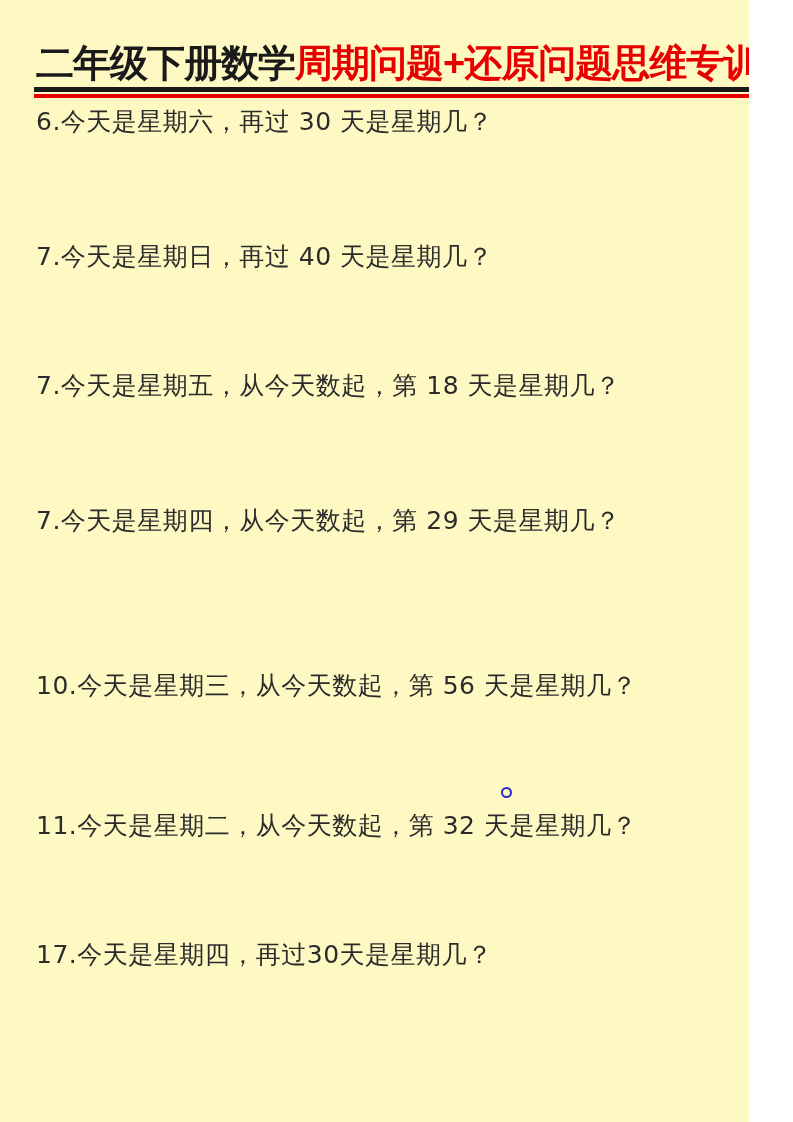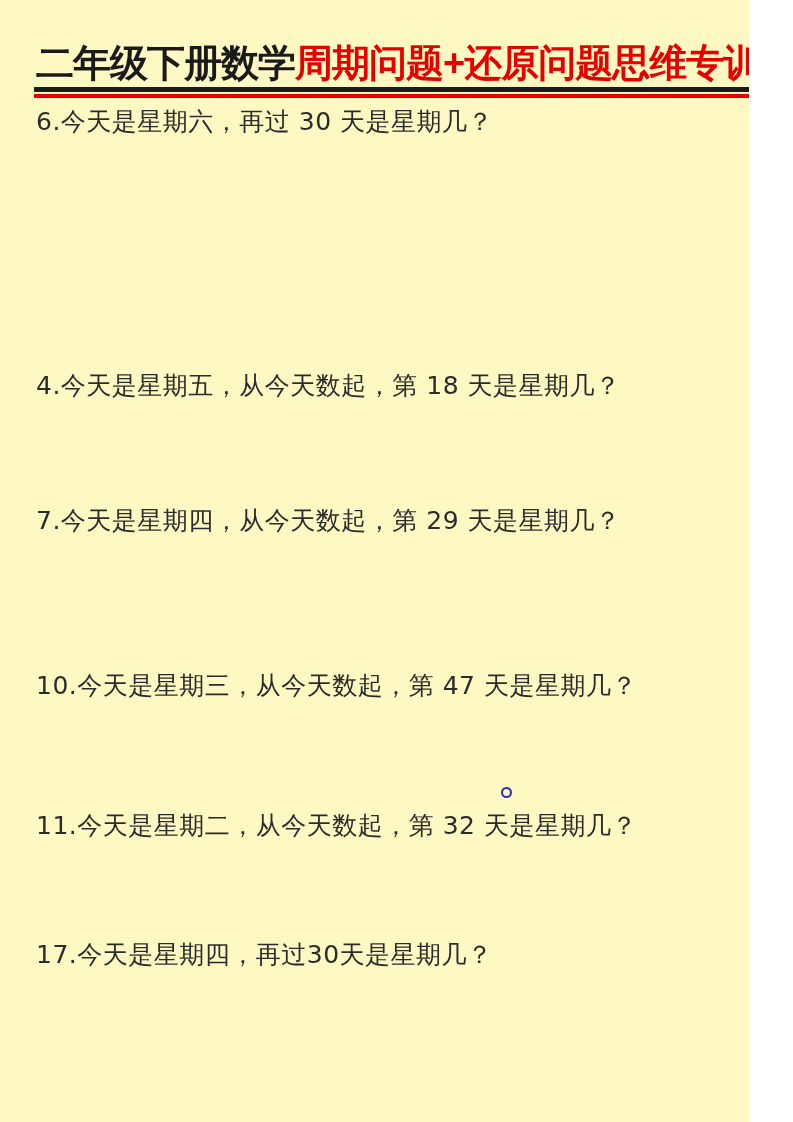--- a/index.html
+++ b/index.html
@@ -76,26 +76,27 @@
 
 <div class="page">
 
   <h1 class="title"><span class="t-black">二年级下册数学</span><span class="t-red">周期问题+还原问题思维专训</span></h1>
 
   <div class="underline black"></div>
   <div class="underline red"></div>
 
   <div class="question" style="top:108px">6.今天是星期六，再过 30 天是星期几？</div>
 
+  <div class="question" style="top:243px">7.今天是星期日，再过 40 天是星期几？</div>
 
-  <div class="question" style="top:372px">4.今天是星期五，从今天数起，第 18 天是星期几？</div>
+  <div class="question" style="top:372px">7.今天是星期五，从今天数起，第 18 天是星期几？</div>
 
   <div class="question" style="top:507px">7.今天是星期四，从今天数起，第 29 天是星期几？</div>
 
-  <div class="question" style="top:672px">10.今天是星期三，从今天数起，第 47 天是星期几？</div>
+  <div class="question" style="top:672px">10.今天是星期三，从今天数起，第 56 天是星期几？</div>
 
   <div class="question" style="top:812px">11.今天是星期二，从今天数起，第 32 天是星期几？</div>
 
   <div class="question" style="top:941px">17.今天是星期四，再过30天是星期几？</div>
 
   <span class="blue-mark"></span>
 
 </div>
 
 </body></html>

